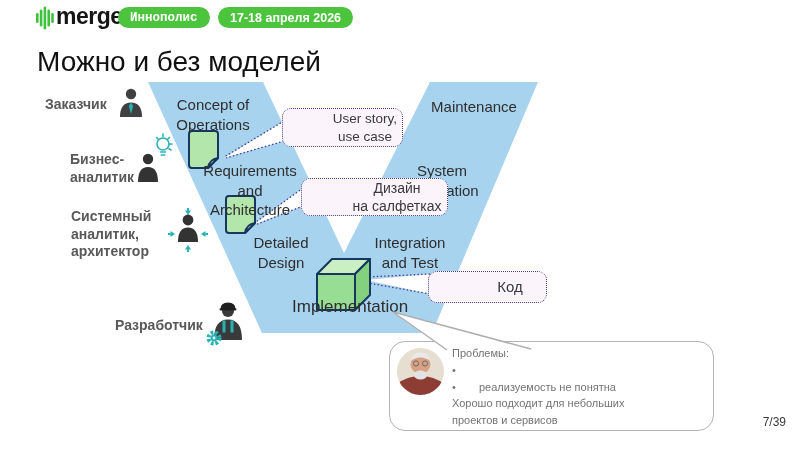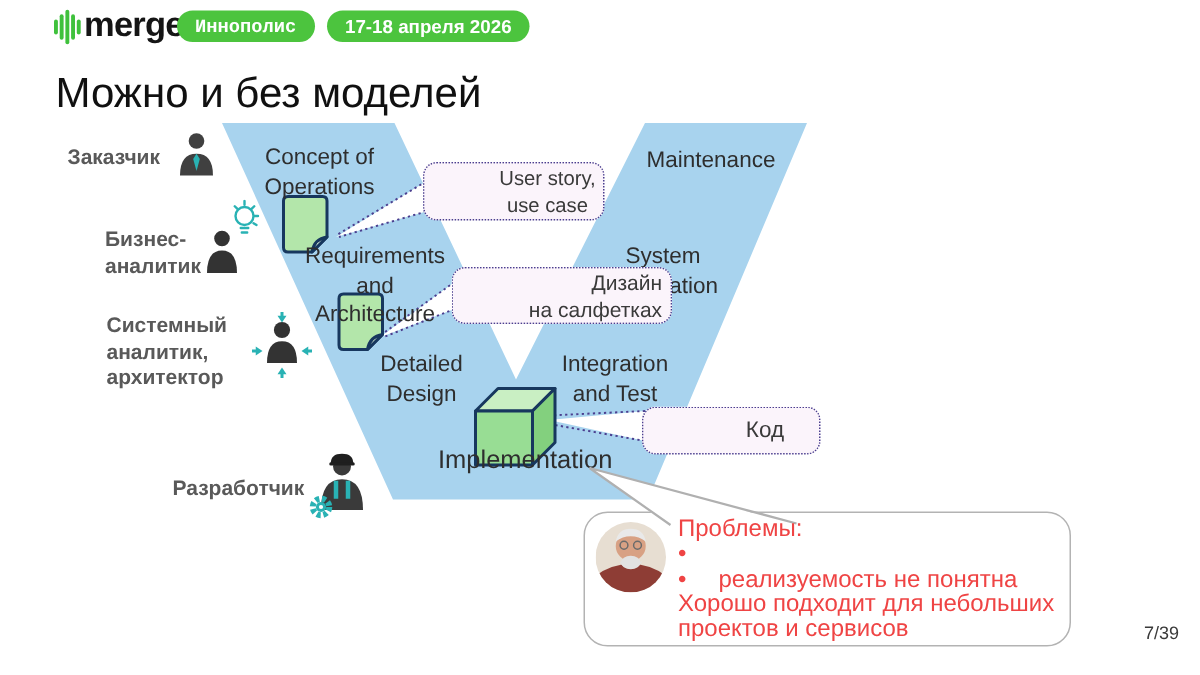--- a/index.html
+++ b/index.html
@@ -39,32 +39,32 @@
   .s-ver{left:402px; top:161px; width:80px;}
   .s-main{left:424px; top:97px; width:100px;}
 
   
   .callout{
     position:absolute; border:1.6px dotted #4b3f8f; border-radius:9px; background:#fbf4fb;
     color:#3a3a3a; text-align:center; display:flex; align-items:center; justify-content:center;
     line-height:1.3; z-index:2;padding-left:45px;
   }
   .c-user{left:282px; top:108px; width:74px;  height:37px; font-size:13.5px;}
-  .c-design{left:301px; top:178px; width:100px; height:36px; font-size:14px;text-align:right;}
+  .c-design{left:301px; top:178px; width:100px; height:36px; font-size:14px;}
   .c-code{left:428px; top:271px; width:72px;  height:30px; font-size:15px;}
 
   
   .bubble{
     position:absolute; left:389px; top:341px; width:323px; height:88px;
     border:1.5px solid #b3b3b3; border-radius:16px; background:#ffffff; z-index:2;
   }
   .tail-overlay{position:absolute; left:0; top:0; z-index:3; pointer-events:none;}
   .avatar{position:absolute; left:397px; top:348px; width:47px; height:47px; border-radius:50%; overflow:hidden; z-index:4;}
   .bubble-text{position:absolute; left:452px; top:345px; width:258px; z-index:4;
-    font-size:16px; color:#ef4444; line-height:16.8px;}
+    font-size:11px; color:#737373; line-height:16.8px;}
   .bullet-row{display:flex;}
   .bullet-dot{width:27px; flex:0 0 27px;}
   .pagenum{position:absolute; left:748px; top:415px; width:38px; text-align:right; font-size:12px; color:#3a3a3a;}
 </style>
 </head>
 <body>
 
 <div class="slide">
 
   <svg class="abs" width="800" height="450" viewBox="0 0 800 450" style="left:0;top:0;">

